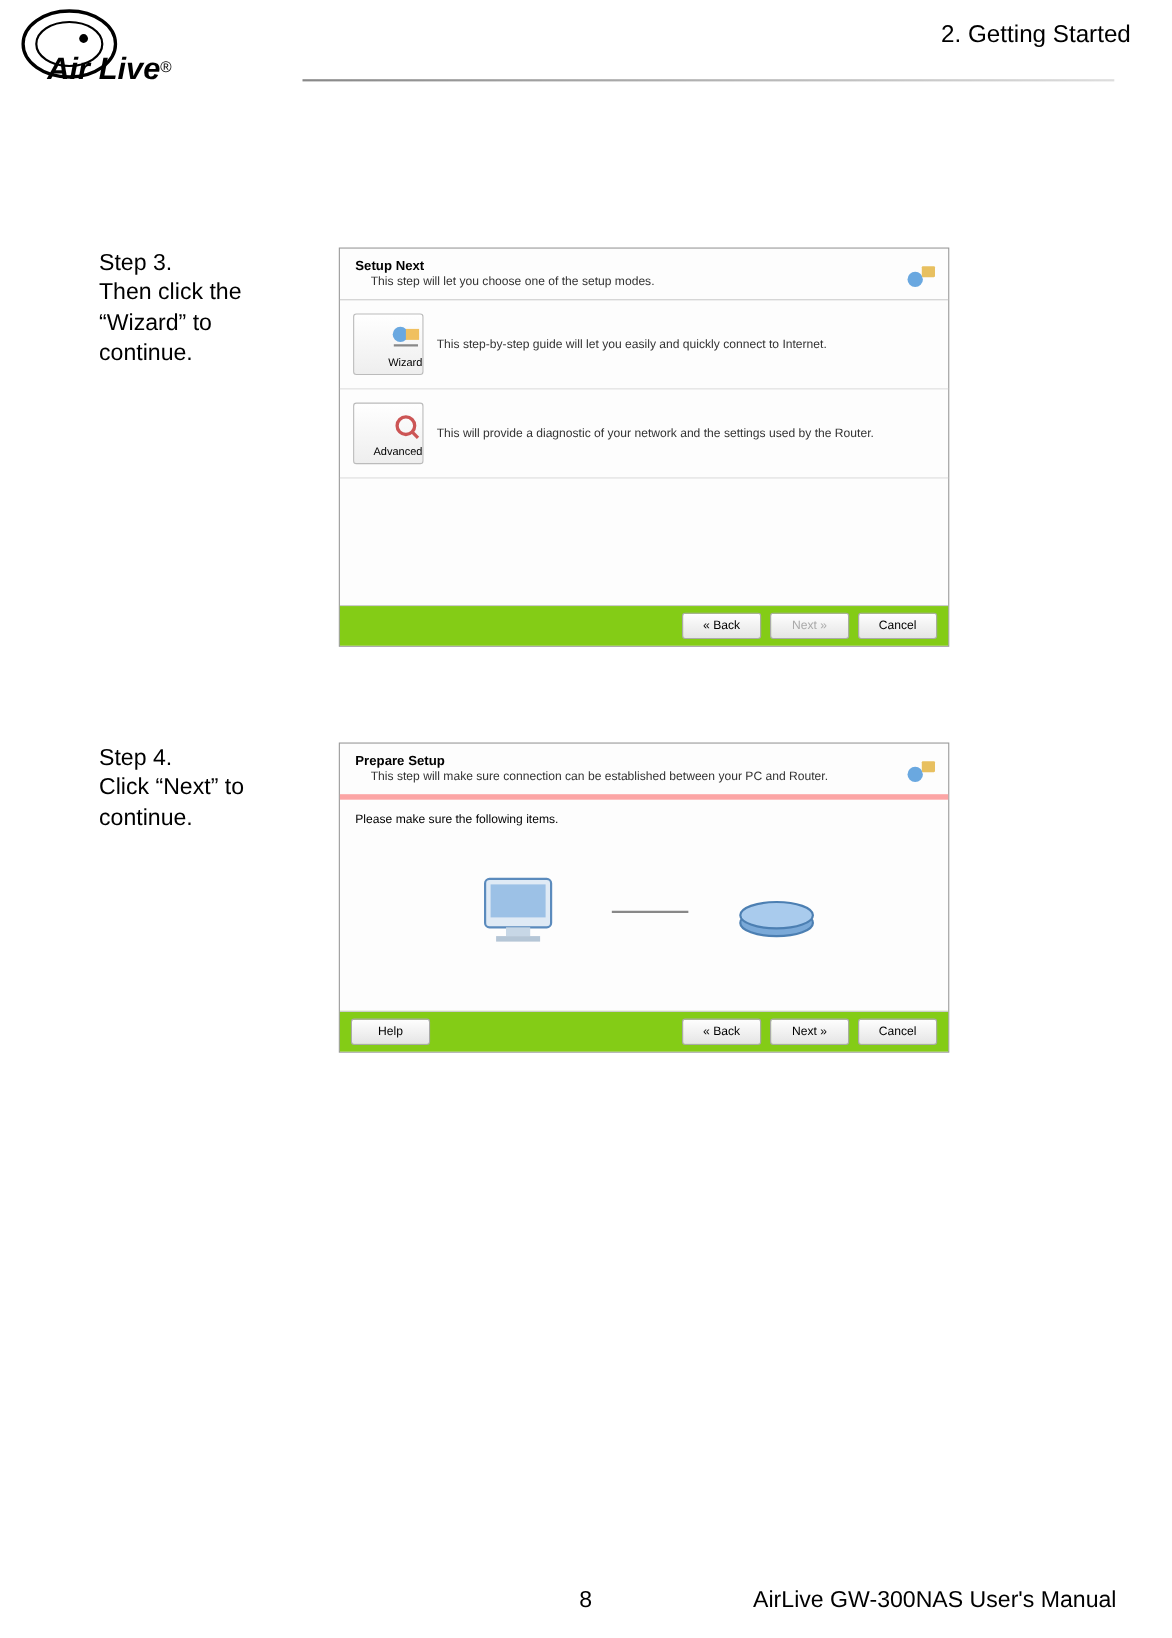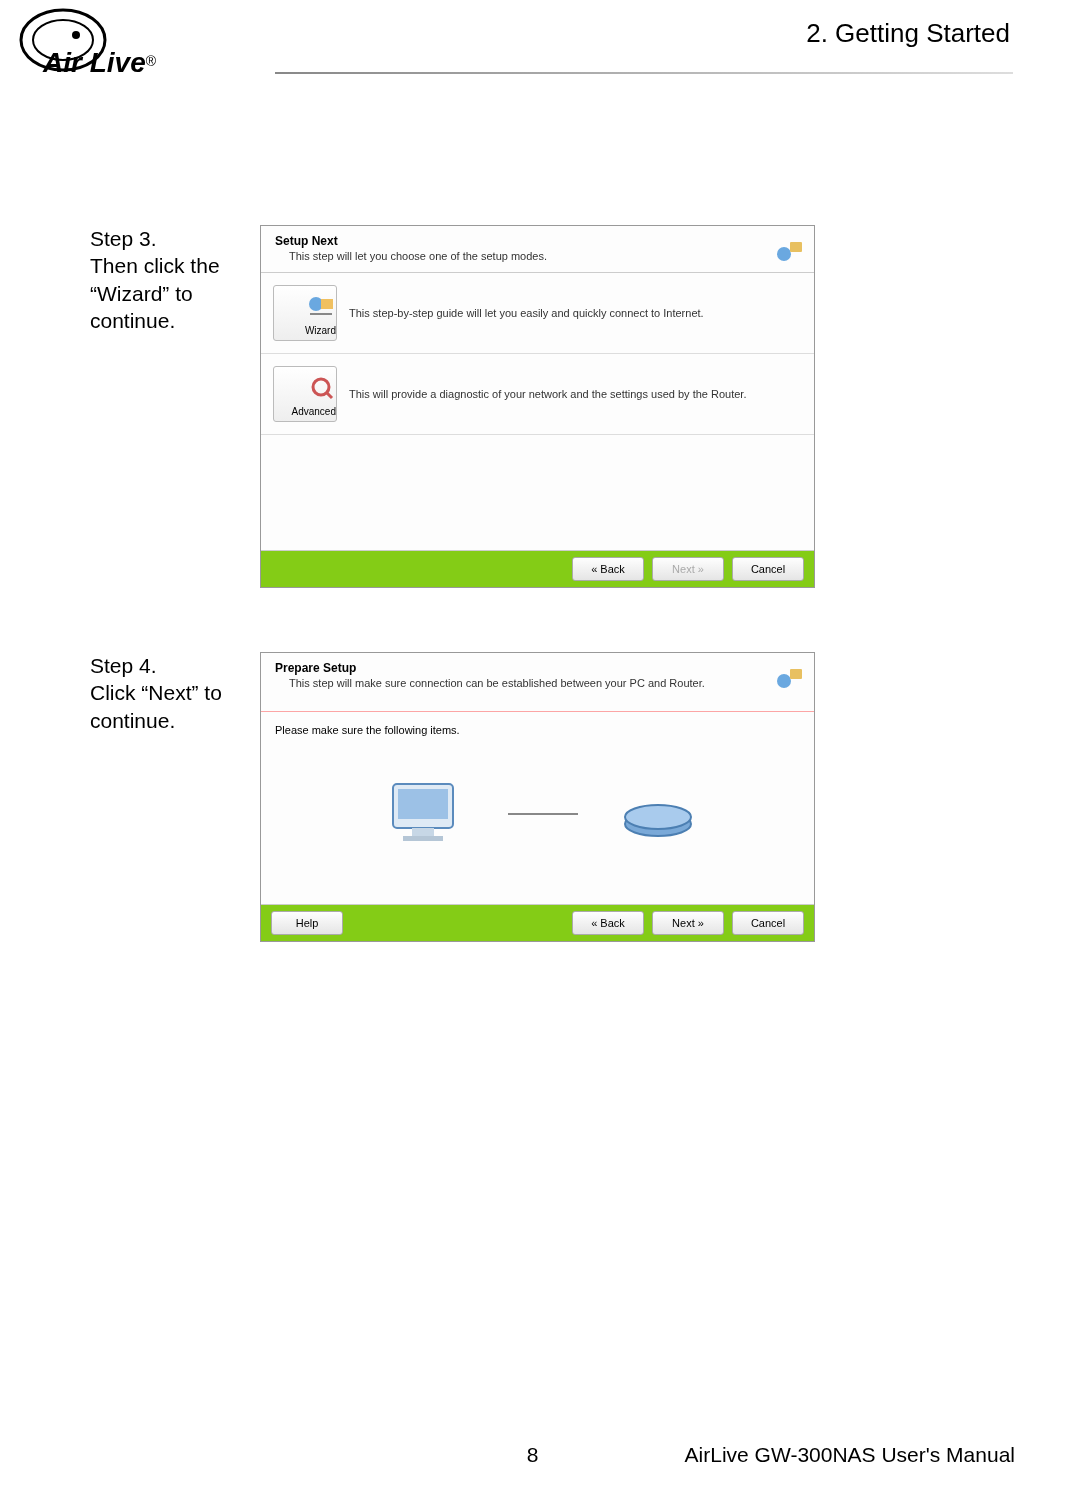--- a/index.html
+++ b/index.html
@@ -11,22 +11,22 @@
       color: #000;
       position: relative;
     }
     .page-header {
       position: relative;
       height: 130px;
     }
     .chapter-title {
       position: absolute;
       top: 18px;
-      right: 55px;
-      font-size: 26px;
+      right: 37px;
+      font-size: 22px;
       font-weight: normal;
     }
     .logo {
       position: absolute;
       top: 5px;
       left: 18px;
       width: 250px;
       height: 100px;
     }
     .logo-text {
@@ -52,21 +52,22 @@
       height: 2px;
       background: linear-gradient(to right, #888 , #ddd);
     }
     .content {
       position: relative;
       padding-top: 95px;
     }
     .step-block {
       display: flex;
       align-items: flex-start;
-      margin-bottom: 64px;
+      margin-bottom: 87px;
+      gap: 48px;
     }
     .step-text {
       width: 260px;
       padding-left: 90px;
       font-size: 21px;
       line-height: 1.3;
     }
     .screenshot {
       width: 555px;
       border: 1px solid #999;
@@ -148,22 +149,22 @@
       border-radius: 3px;
       font-size: 11px;
       cursor: pointer;
     }
     .ss-btn:disabled {
       color: #aaa;
       cursor: default;
     }
     
     .ss2-head {
-      padding: 8px 10px 22px 14px;
-      border-bottom: 1px solid #fca5a5;
+      padding: 8px 10px 10px 14px;
+      border-bottom: 5px solid #fca5a5;
       position: relative;
     }
     .ss2-body {
       padding: 12px 14px 20px 14px;
     }
     .ss2-body .lead {
       font-size: 11px;
       margin-bottom: 8px;
     }
     .ss2-body ol {

